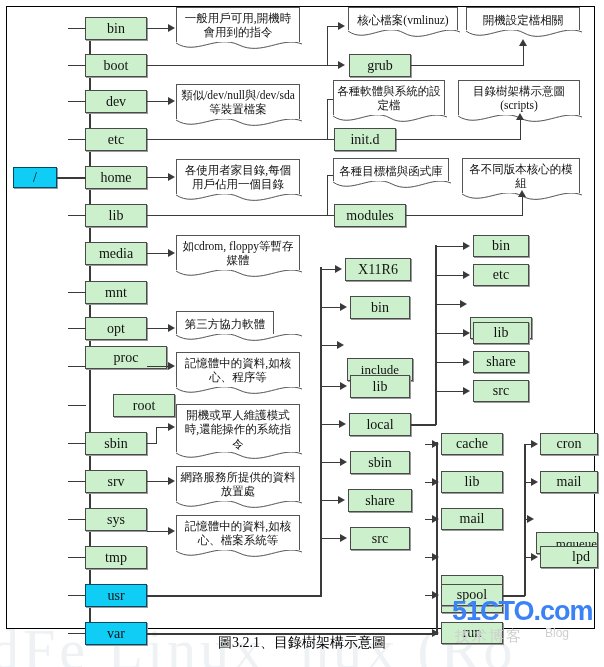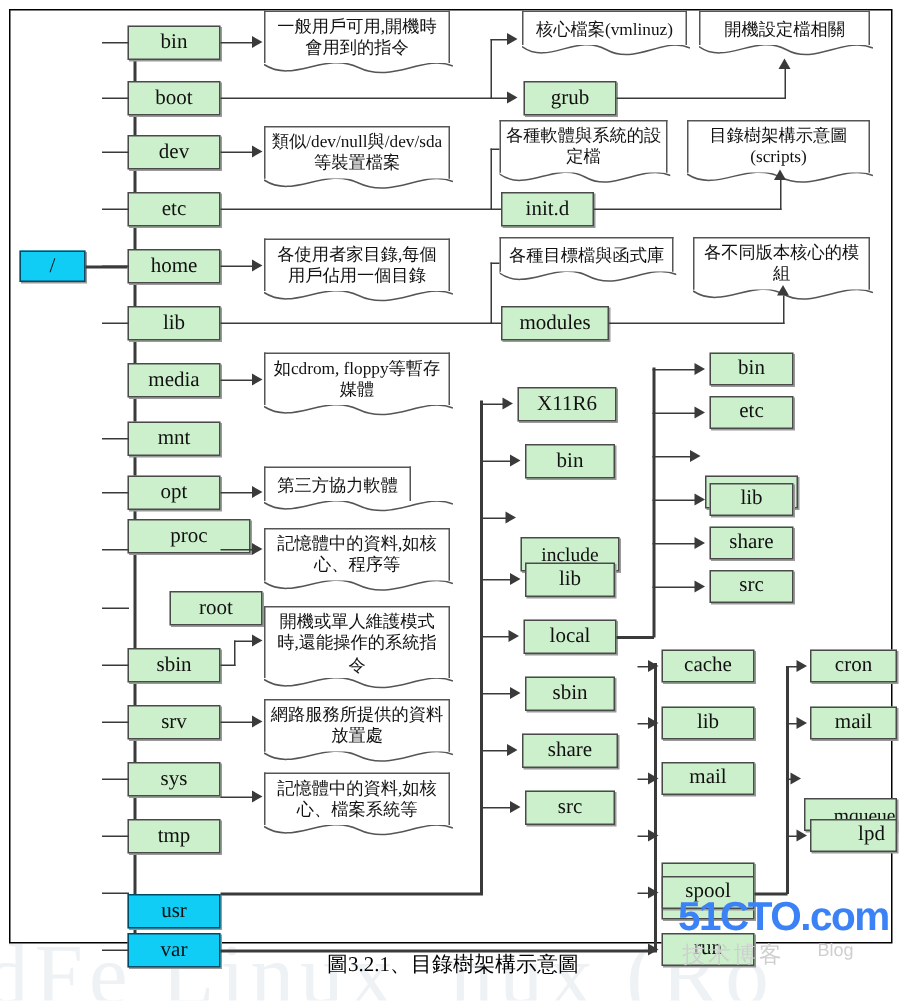--- a/index.html
+++ b/index.html
@@ -109,21 +109,21 @@
     </div>
   <div class="node" style="left:85px;top:470px;width:62px;height:23px;">
     <span>srv</span>
     </div>
   <div class="node" style="left:85px;top:508px;width:62px;height:23px;">
     <span>sys</span>
     </div>
   <div class="node" style="left:85px;top:546px;width:62px;height:23px;">
     <span>tmp</span>
     </div>
-  <div class="node cyan" style="left:85px;top:584px;width:62px;height:23px;margin-top:12px;">
+  <div class="node cyan" style="left:85px;top:584px;width:62px;height:23px;">
     <span>usr</span>
     </div>
   <div class="node cyan" style="left:85px;top:622px;width:62px;height:23px;">
     <span>var</span>
     </div>
 
   <div class="h" style="left:68px;top:28px;width:18px;"></div>
   <div class="h" style="left:68px;top:65px;width:18px;"></div>
   <div class="h" style="left:68px;top:101px;width:18px;"></div>
   <div class="h" style="left:68px;top:139px;width:18px;"></div>

